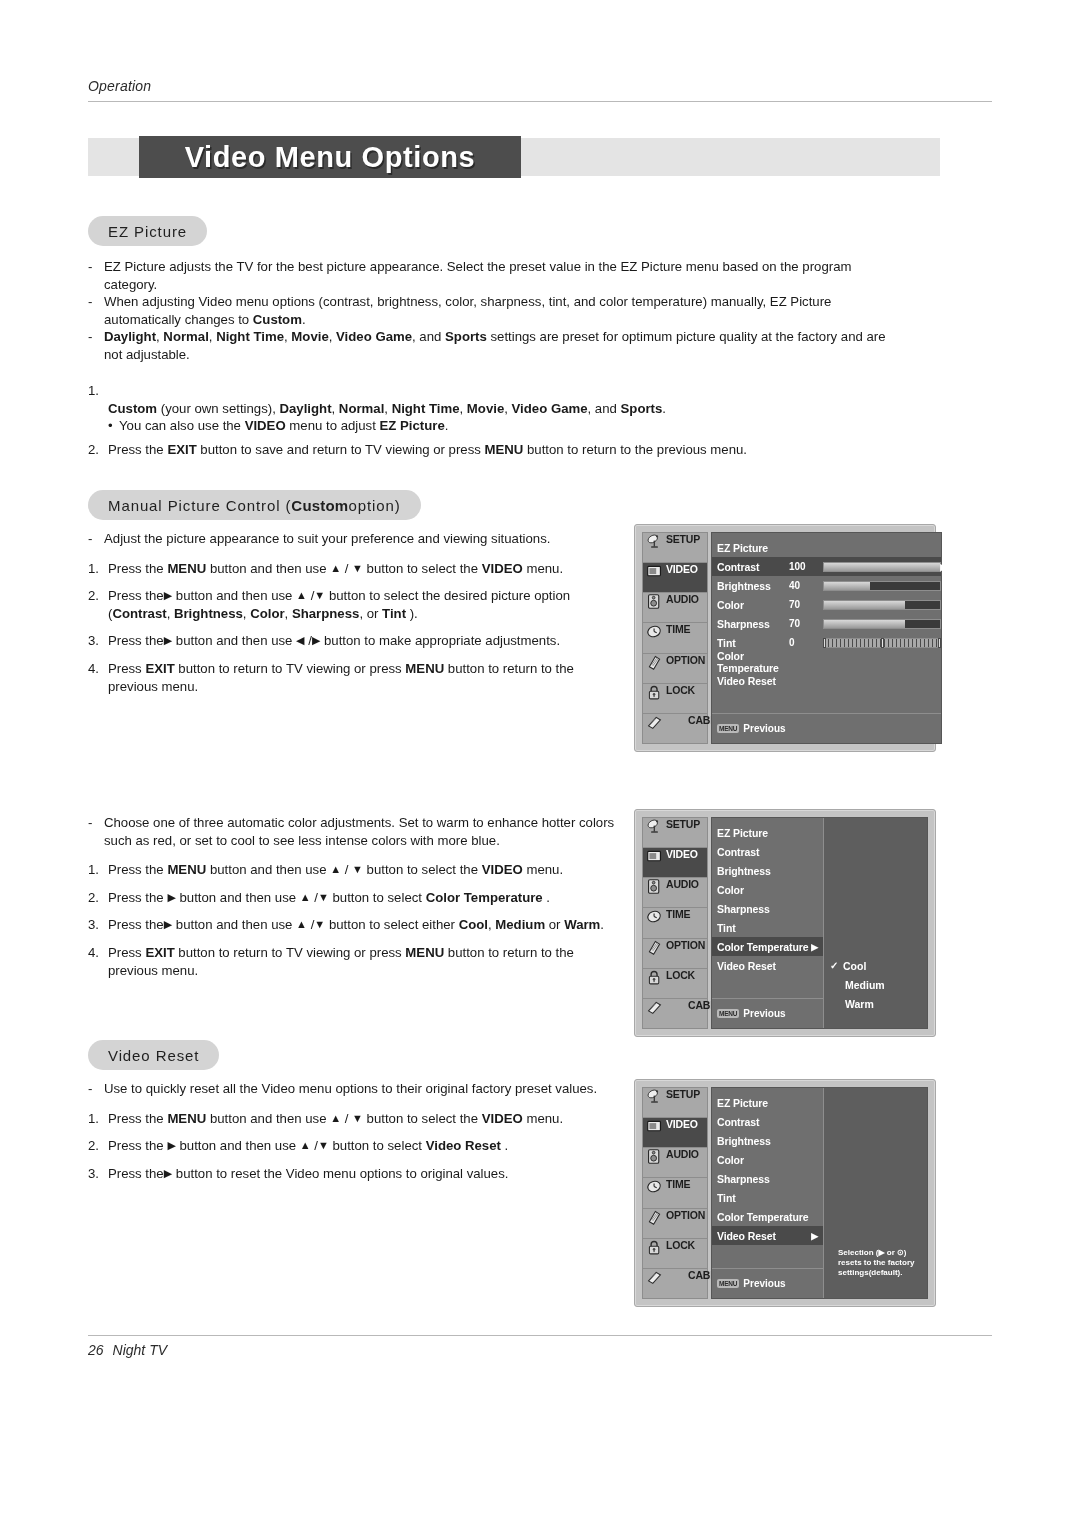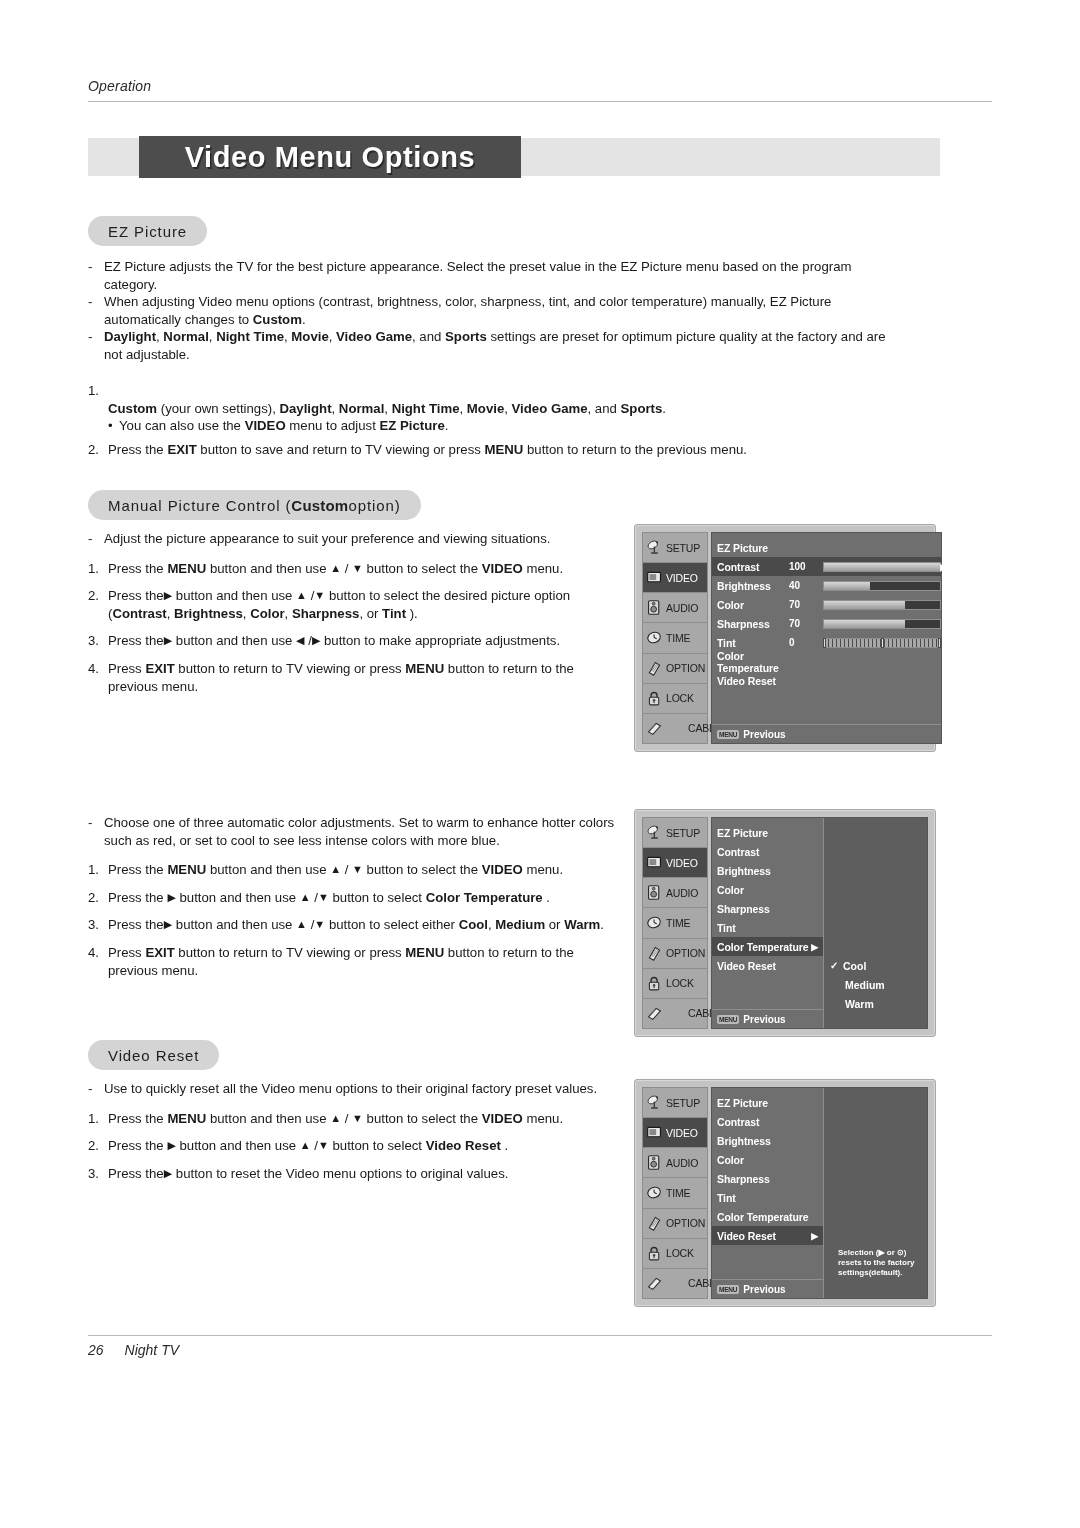--- a/index.html
+++ b/index.html
@@ -83,26 +83,26 @@
   .osd-inner { display: flex; height: 100%; background: #c4c4c4; }
 
   .osd-side {
     width: 66px; flex: 0 0 66px;
     background: #a8a8a8;
     border: 1px solid #8d8d8d;
     display: flex; flex-direction: column;
   }
   .side-item {
     flex: 1 1 0;
-    display: flex; align-items: center;
+    display: flex; 
     gap: 3px;
     padding-left: 3px;
     border-bottom: 1px solid #8d8d8d;
     color: #1d1d1d;
-    font-size: 10.5px; font-weight: normal;
+    font-size: 10.5px; font-weight: bold;
     letter-spacing: -.2px;
   }
   .side-item:last-child { border-bottom: none; gap: 25px; }
   .side-item.sel {
     background: #4a4a4a;
     color: #ffffff;
   }
   .side-ico { width: 17px; height: 17px; flex: 0 0 17px; position: relative; }
   .side-ico svg { display: block; width: 17px; height: 17px; }
 
@@ -110,21 +110,21 @@
     flex: 1 1 auto;
     background: #6f6f6f;
     border: 1px solid #565656;
     margin-left: 3px;
     display: flex; flex-direction: column;
     position: relative;
   }
   .osd-list { flex: 1 1 auto; padding-top: 5px; }
   .osd-foot {
     border-top: 1px solid #8e8e8e;
-    height: 19px;
+    height: 30px;
     display: flex; align-items: center; gap: 4px;
     padding-left: 5px;
   }
   .key-badge {
     background: #b9b9b9; color: #2d2d2d;
     font-size: 6.5px; font-weight: bold;
     border-radius: 2px;
     padding: 1px 2px 0 2px;
     line-height: 8px;
     letter-spacing: -.2px;
@@ -206,21 +206,21 @@
 
   
   .ftr-rule {
     position: absolute; left: 88px; top: 1335px; width: 904px; height: 1px;
     background: #b9b9b9;
   }
   .ftr {
     position: absolute; left: 88px; top: 1342px;
     font-style: italic; font-size: 14px; color: #2b2b2b;
   }
-  .ftr .pg { margin-right: 21px; }
+  .ftr .pg { margin-right: 9px; }
 </style>
 </head>
 <body>
 
 <div class="page">
 
   <div class="hdr-label">Operation</div>
   <div class="hdr-rule"></div>
 
   <div class="title-band"></div>

